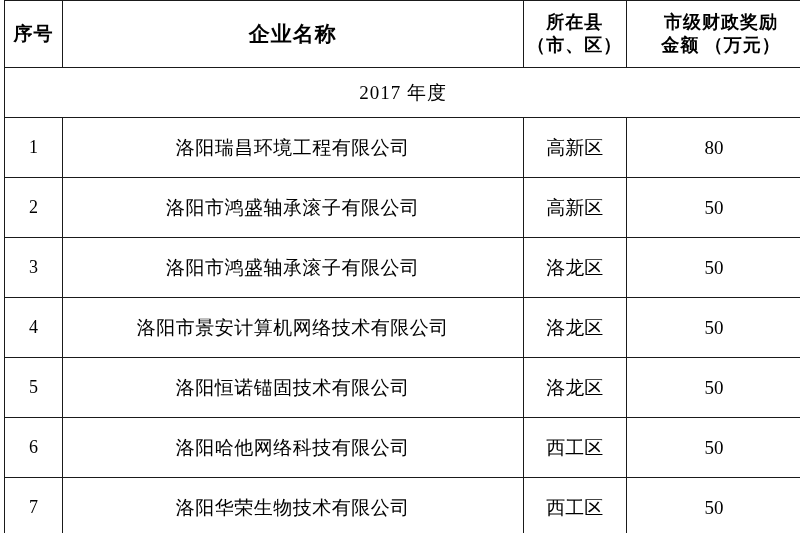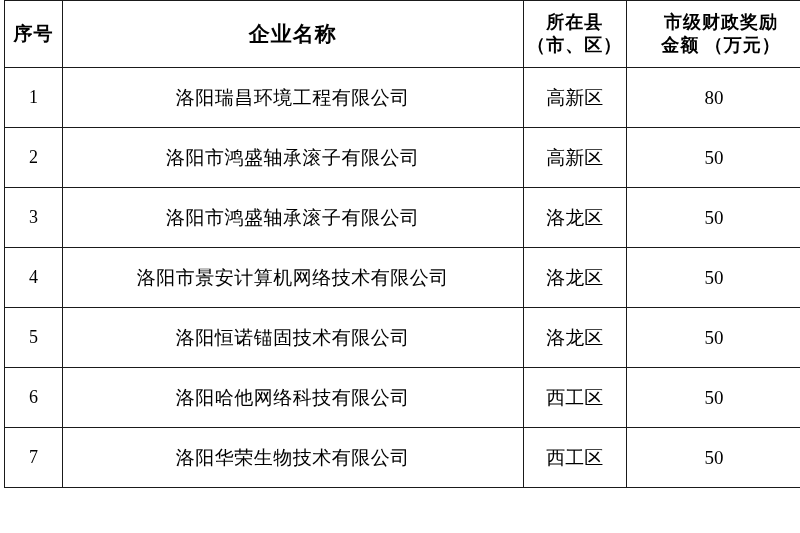--- a/index.html
+++ b/index.html
@@ -98,20 +98,23 @@
           <td class="h-area">
             <div>所在县</div>
             <div>（市、区）</div>
           </td>
           <td class="h-amt">
             <div>市级财政奖励</div>
             <div>金额 （万元）</div>
           </td>
         </tr>
 
+        <tr class="year">
+          <td colspan="4">2017 年度</td>
+        </tr>
 
         <tr class="data">
           <td class="seq">1</td>
           <td class="name">洛阳瑞昌环境工程有限公司</td>
           <td class="area">高新区</td>
           <td class="amt">80</td>
         </tr>
 
         <tr class="data">
           <td class="seq">2</td>

